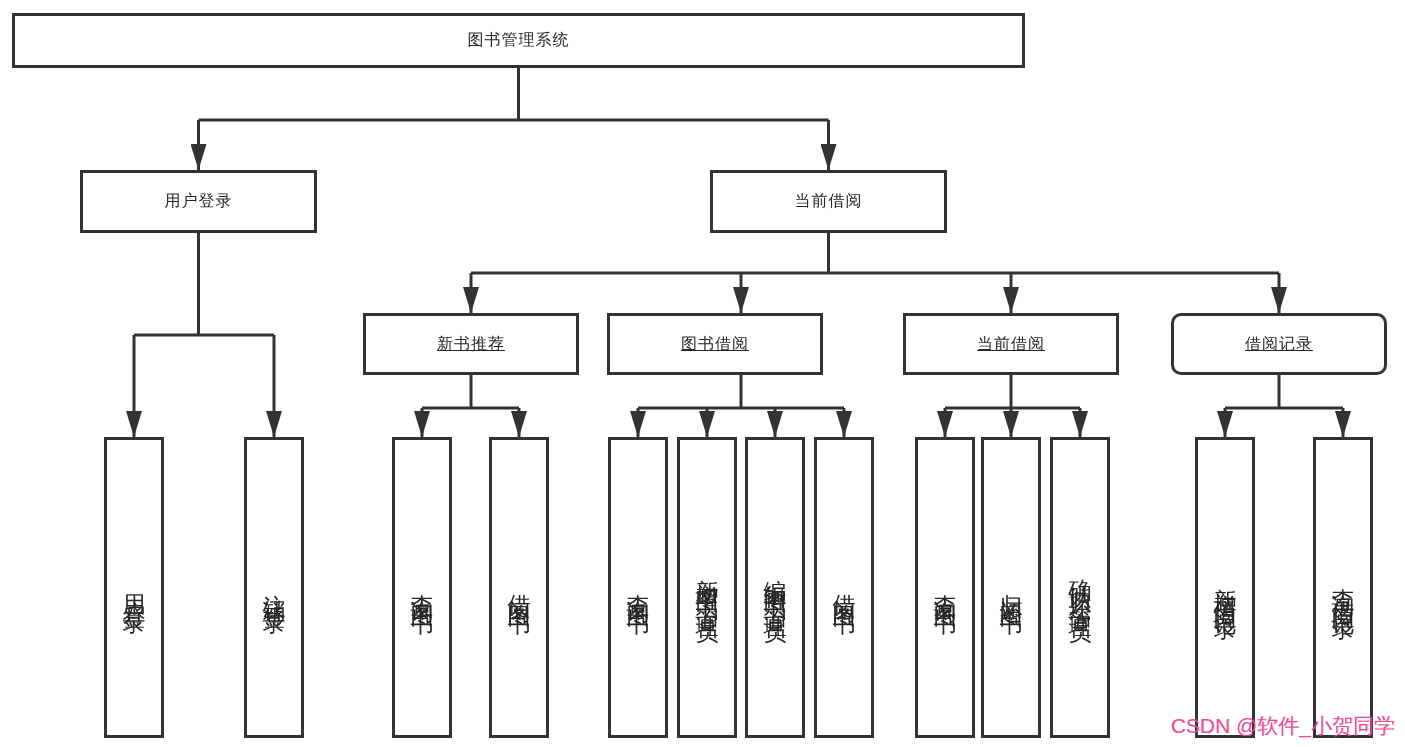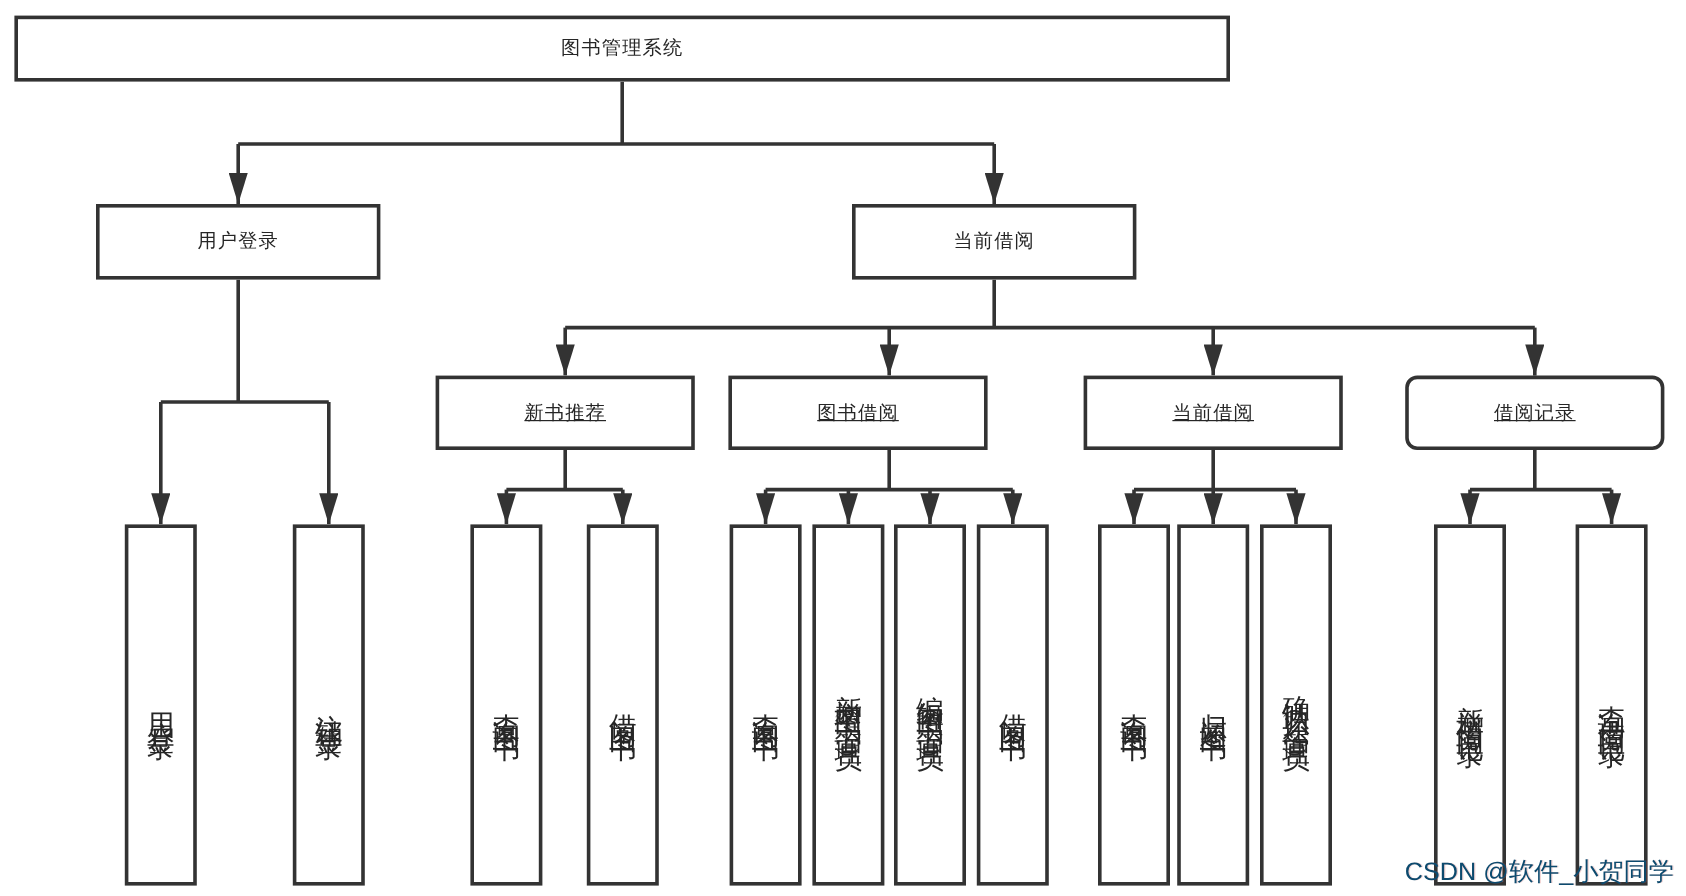--- a/index.html
+++ b/index.html
@@ -33,21 +33,21 @@
     font-size: 23px;
     letter-spacing: 6px;
     line-height: 1;
     color: #262626;
   }
   .watermark {
     position: absolute;
     right: 10px;
     bottom: 7px;
     font-size: 21px;
-    color: #0c4a6e;
+    color: #ec4899;
     text-shadow: 1px 0 0 rgba(205, 92, 92, 0.25);
     z-index: 5;
     white-space: nowrap;
   }
 </style>
 </head>
 <body>
 
 <div class="canvas">
 

